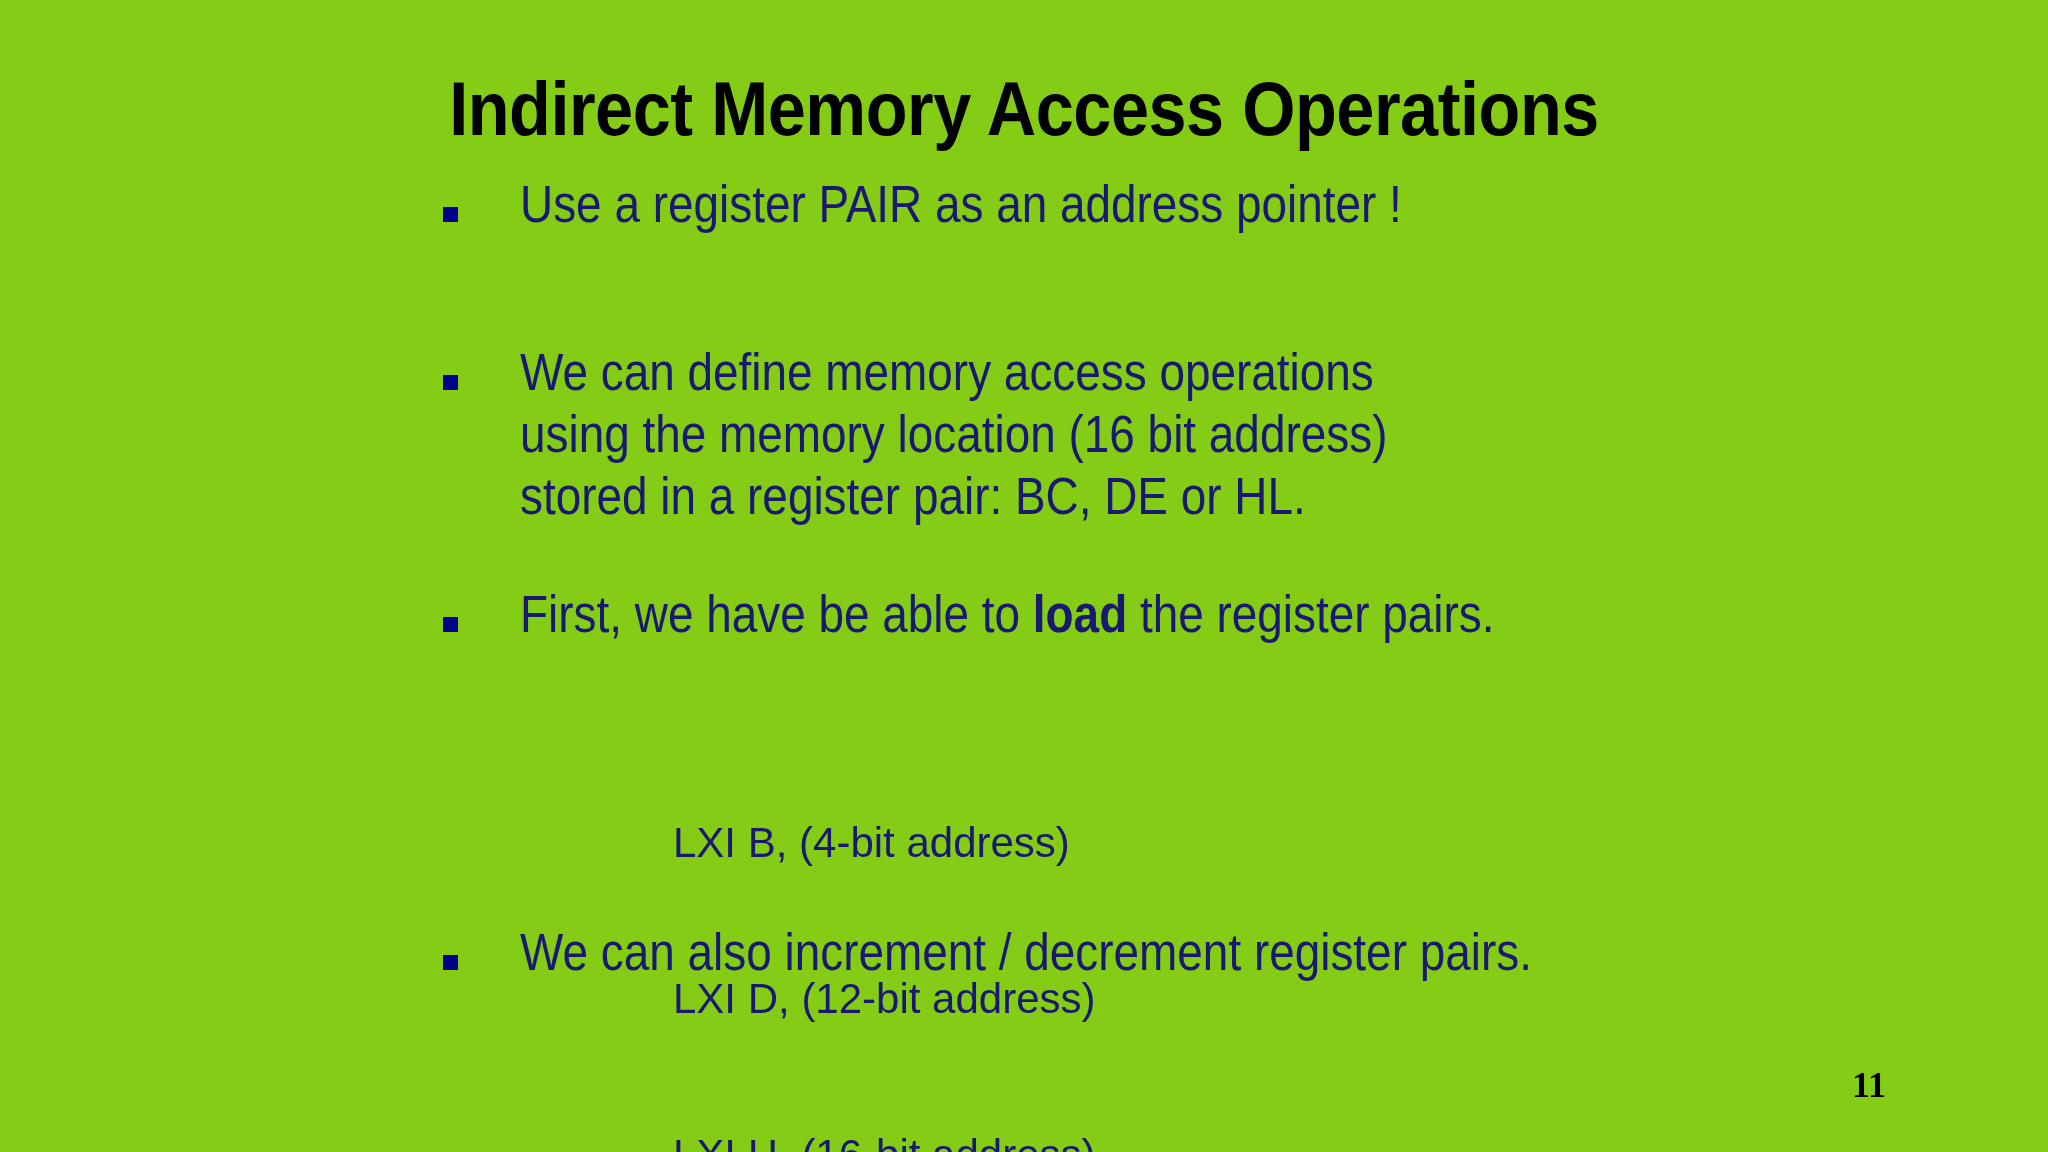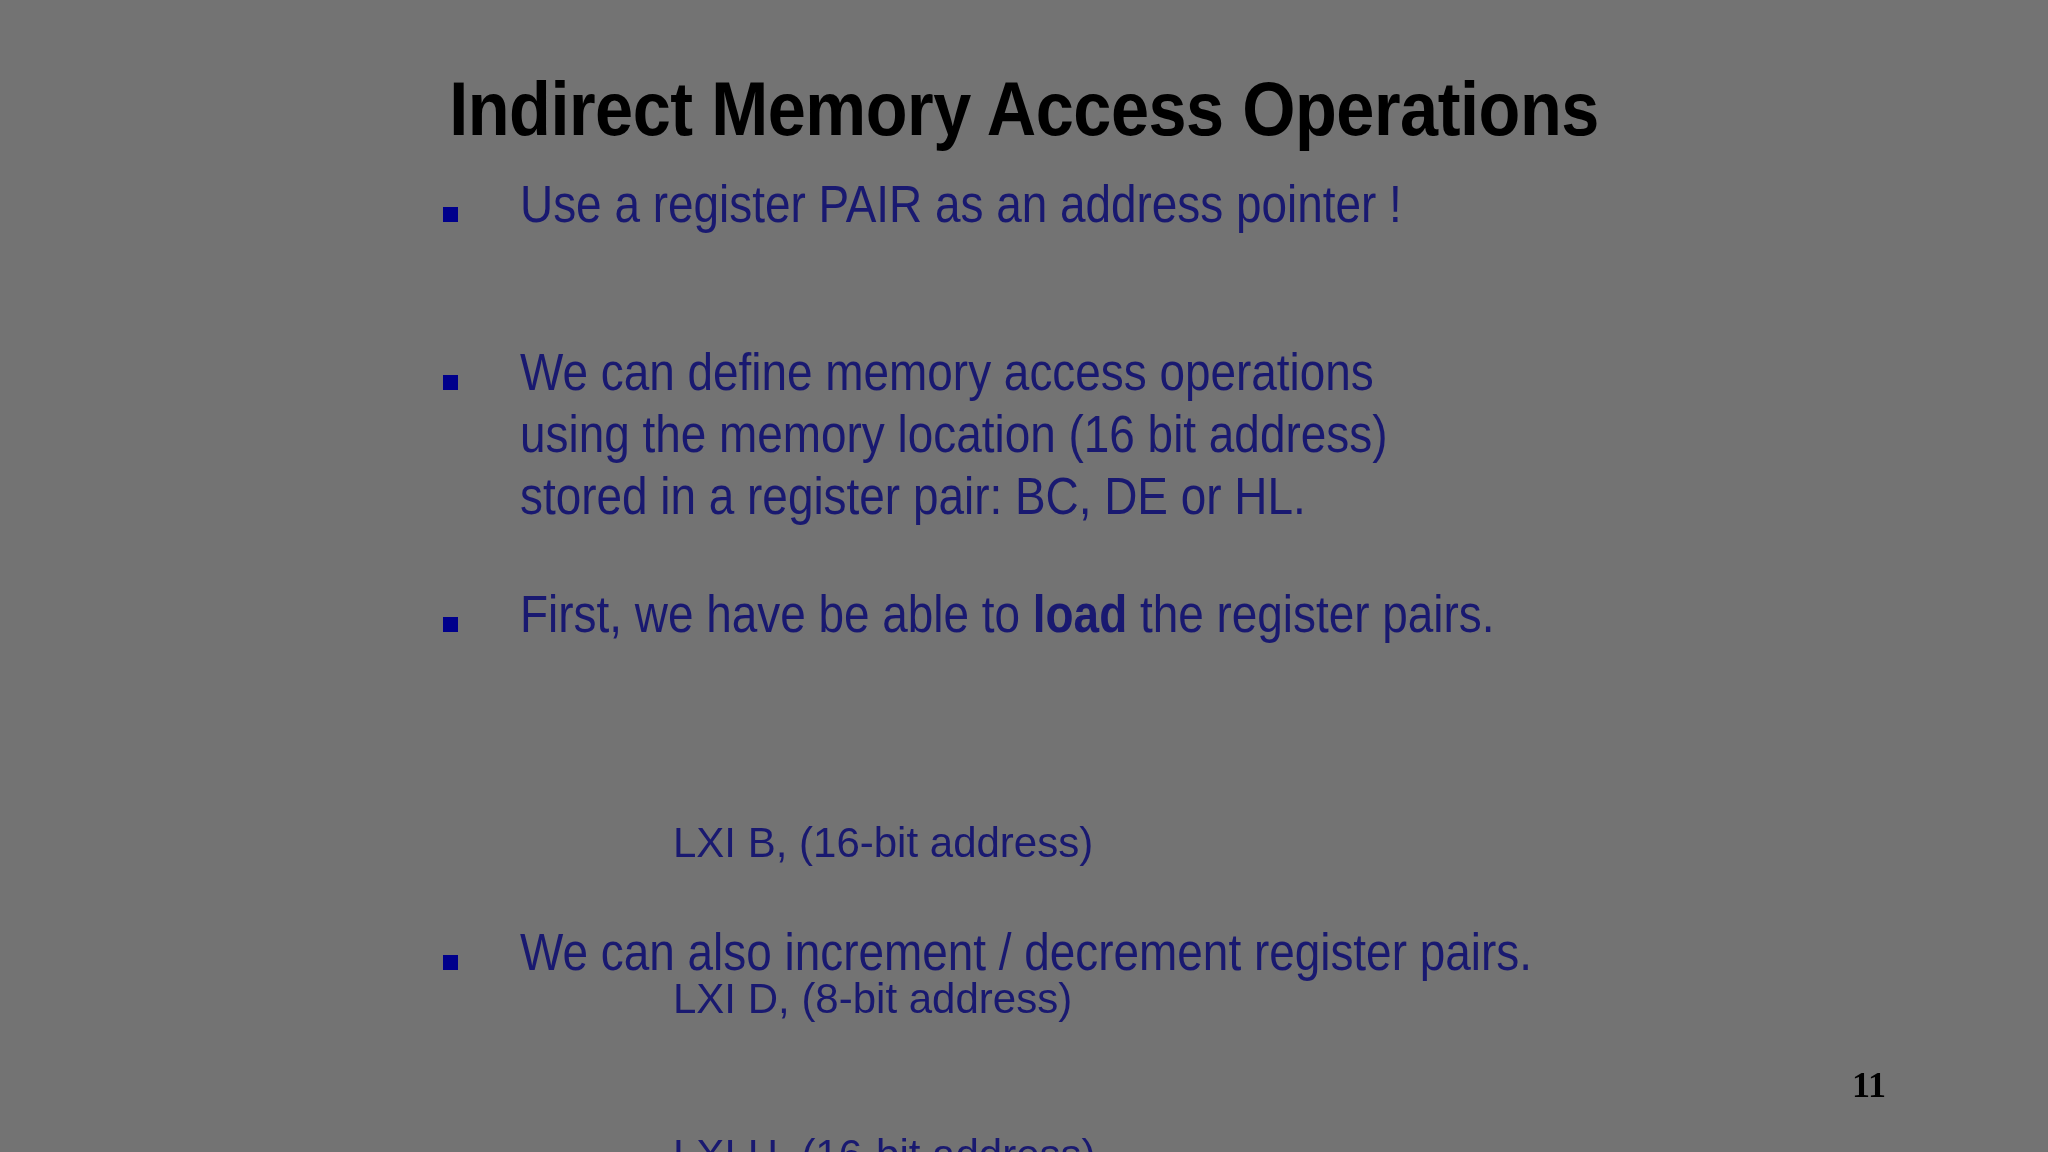--- a/index.html
+++ b/index.html
@@ -12,21 +12,21 @@
     height: 1152px;
     position: relative;
     overflow: hidden;
     font-family: "Liberation Sans", sans-serif;
     -webkit-font-smoothing: antialiased;
   }
 
   .slide {
     position: absolute;
     inset: 0;
-    background: #737373;
+    background: #84cc16;
   }
 
   
   .slide-title {
     position: absolute;
     left: 0;
     right: 0;
     top: 66px;
     text-align: center;
     color: #000000;
@@ -140,22 +140,22 @@
       <span class="bullet-marker"></span>
       <span class="bullet-text"><span>First, we have be able to </span><b>load</b><span> the register pairs.</span></span>
     </div>
 
     <div class="bullet-row" id="bullet-4">
       <span class="bullet-marker"></span>
       <span class="bullet-text">We can also increment / decrement register pairs.</span>
     </div>
 
     <div class="code-block">
-      <span class="code-line">LXI B, (16-bit address)</span>
-      <span class="code-line">LXI D, (8-bit address)</span>
+      <span class="code-line">LXI B, (4-bit address)</span>
+      <span class="code-line">LXI D, (12-bit address)</span>
       <span class="code-line">LXI H, (16-bit address)</span>
     </div>
 
   </div>
 
   <div class="page-number">11</div>
 
 </div>
 
 </body></html>

